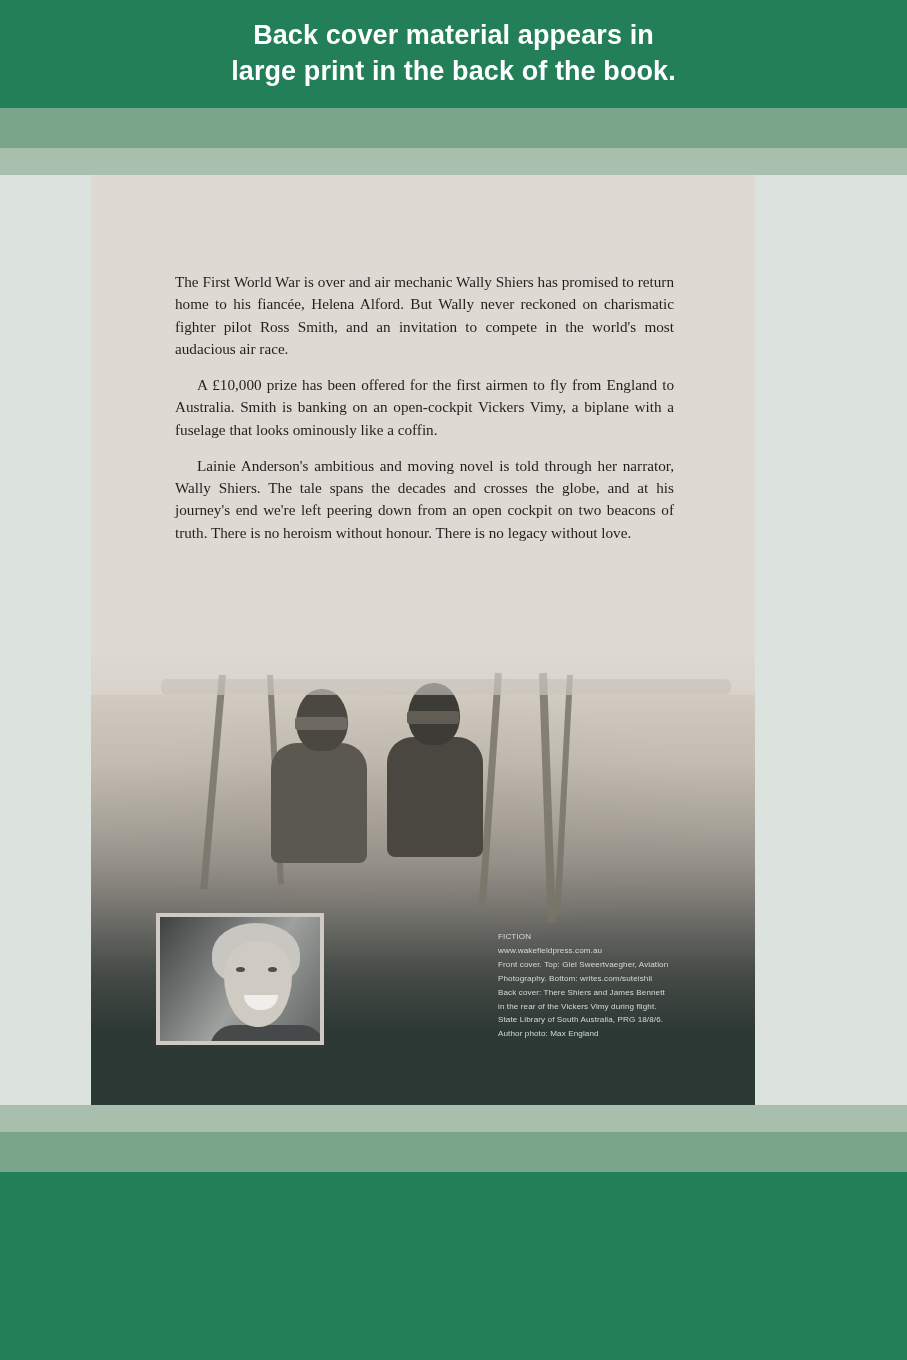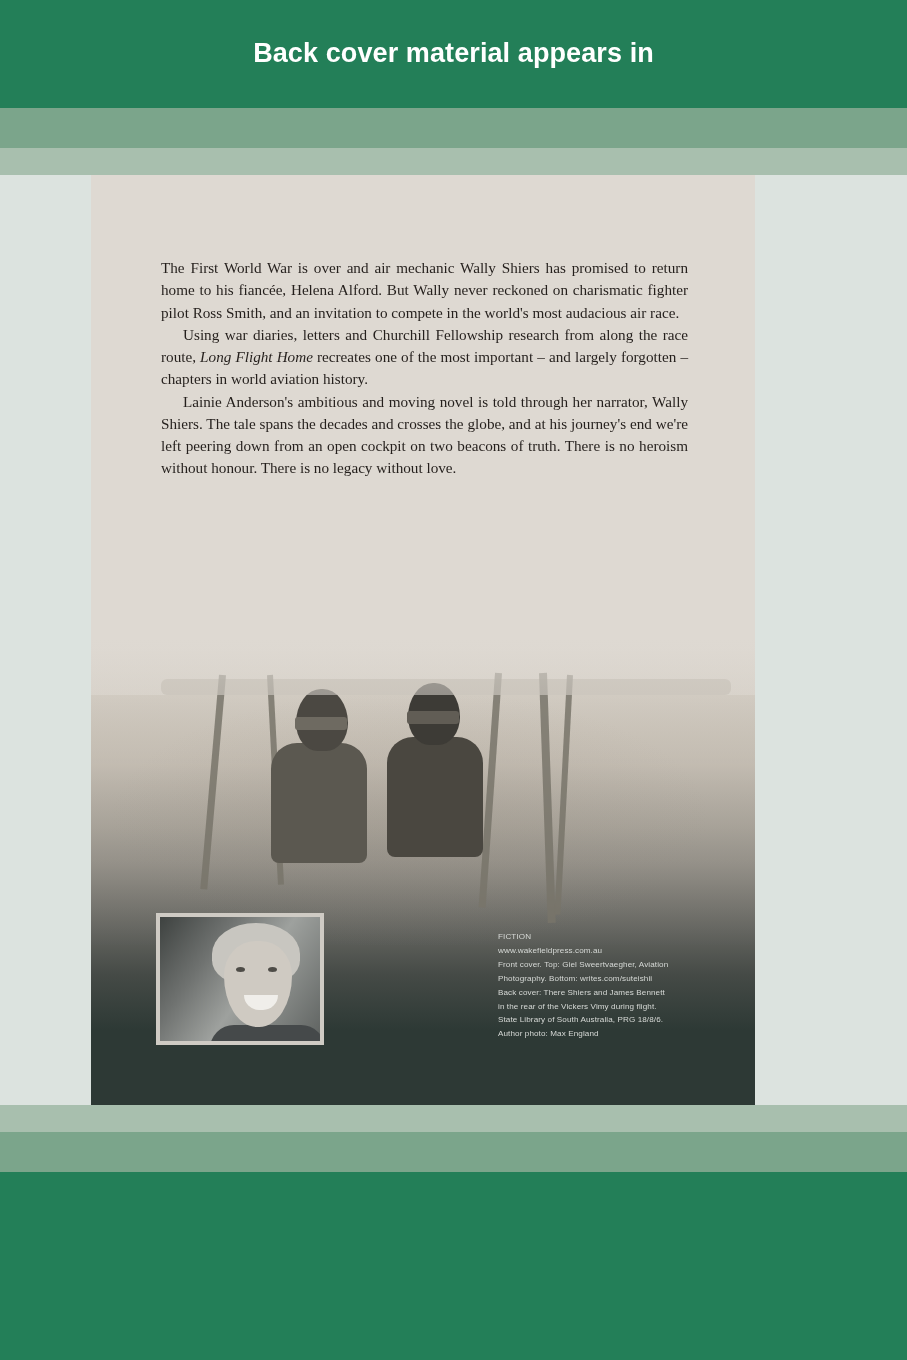--- a/index.html
+++ b/index.html
@@ -142,21 +142,21 @@
   .blurb {
     position: absolute;
     left: 70px; top: 82px;
     width: 527px;
     font-family: "Liberation Serif", serif;
     font-size: 15.2px;
     line-height: 1.465;
     color: #241f1c;
     text-align: justify;
   }
-  .blurb p { margin: 0; text-indent: 22px; }
+  .blurb p { margin: 14px; text-indent: 22px; }
   .blurb p.first { text-indent: 0; }
   .blurb em { font-style: italic; }
 
   
   .author-photo {
     position: absolute;
     left: 65px; top: 738px;
     width: 168px; height: 132px;
     background: #6d6d6d;
     border: 4px solid #cfcbc4;
@@ -234,20 +234,21 @@
     width: 907px; height: 188px;
     background: #237f58;
   }
 </style>
 </head>
 <body>
 
 <div class="top-banner">
   <div class="banner-text">
     <span class="line">Back cover material appears in</span>
+    <span class="line">large print in the back of the book.</span>
   </div>
 </div>
 <div class="band-mid-top"></div>
 <div class="band-light-top"></div>
 
 <div class="page-field"></div>
 
 <div class="cover">
 
   <div class="cover-photo">
@@ -275,21 +276,21 @@
         <div class="goggles" style="left:4px; top:28px; background:#615d55;"></div>
       </div>
 
     </div>
 
     <div class="photo-veil"></div>
   </div>
 
   <div class="blurb">
     <p class="first">The First World War is over and air mechanic Wally Shiers has promised to return home to his fiancée, Helena Alford. But Wally never reckoned on charismatic fighter pilot Ross Smith, and an invitation to compete in the world's most audacious air race.</p>
-    <p><span>Using war diaries, letters and Churchill Fellowship research from along the race route, </span><em>Long Flight Home</em><span> recreates one of the most important – and largely forgotten – chapters in world aviation history.</span></p>
+    <p>A £10,000 prize has been offered for the first airmen to fly from England to Australia. Smith is banking on an open-cockpit Vickers Vimy, a biplane with a fuselage that looks ominously like a coffin.</p>
     <p>Lainie Anderson's ambitious and moving novel is told through her narrator, Wally Shiers. The tale spans the decades and crosses the globe, and at his journey's end we're left peering down from an open cockpit on two beacons of truth. There is no heroism without honour. There is no legacy without love.</p>
   </div>
 
   <div class="author-photo">
     <div class="ap-bg"></div>
     <div class="ap-body"></div>
     <div class="ap-hair"></div>
     <div class="ap-face"></div>
     <div class="ap-eye" style="left:76px;"></div>
     <div class="ap-eye" style="left:108px;"></div>

